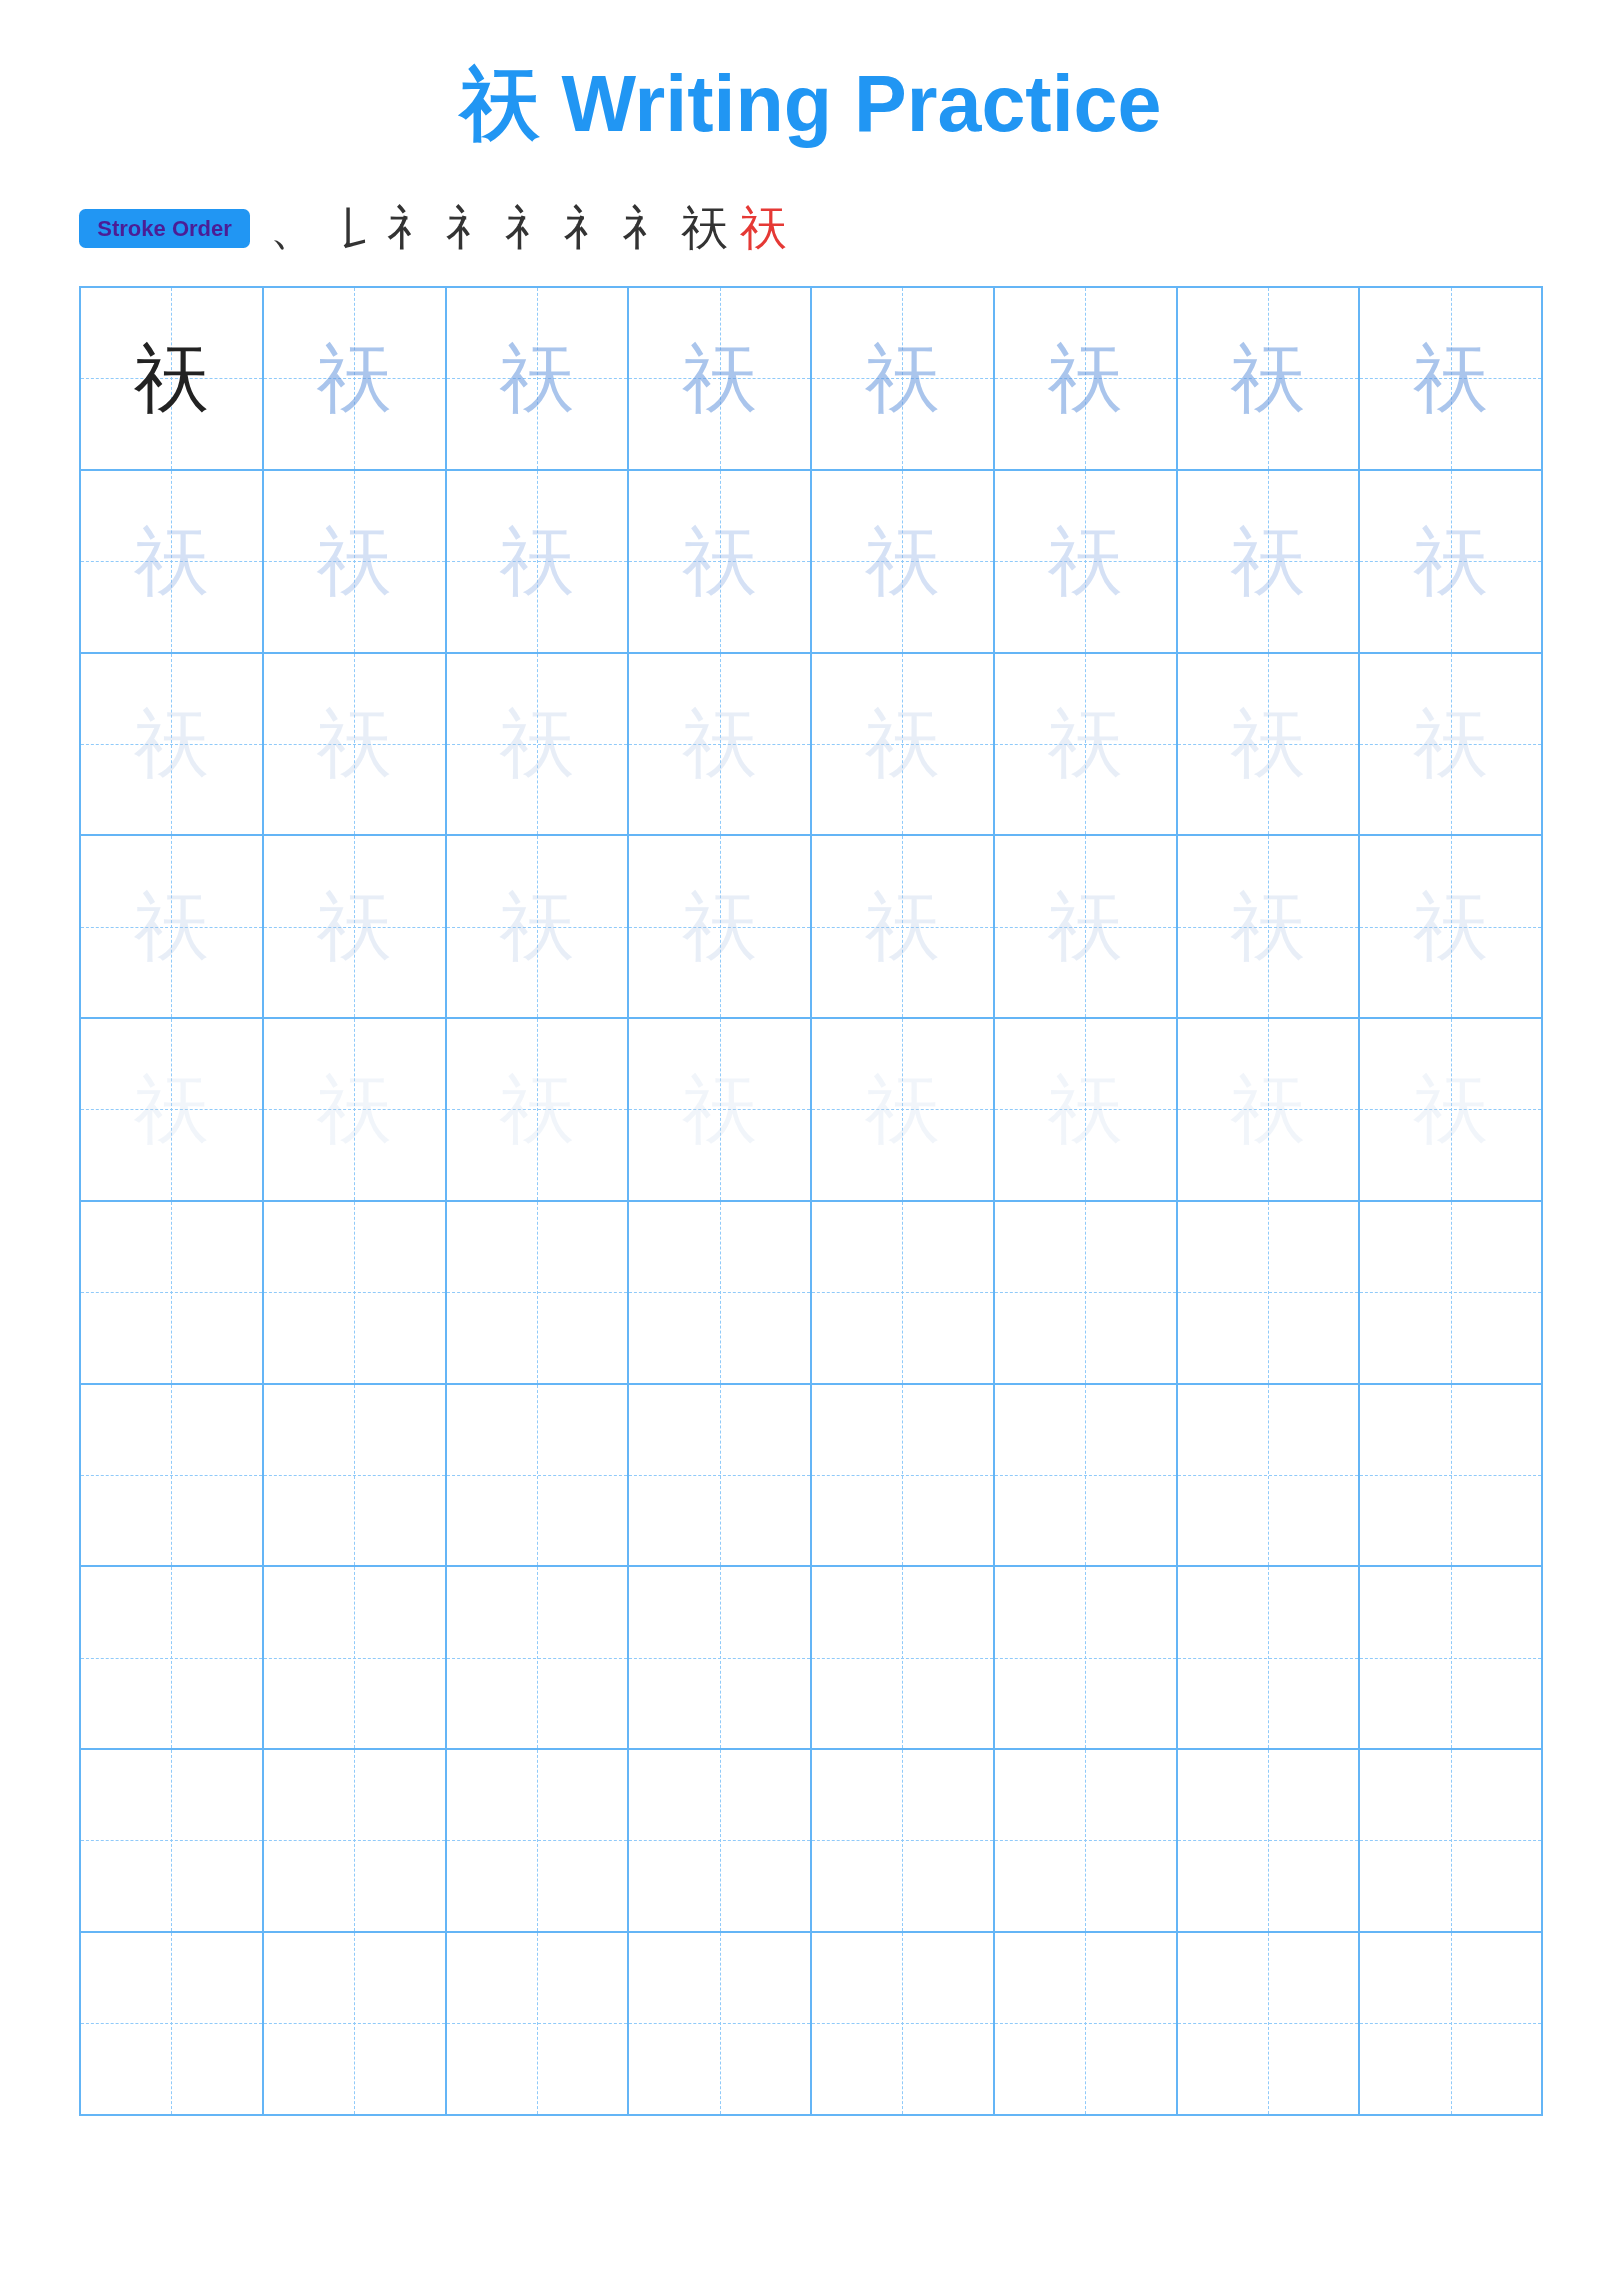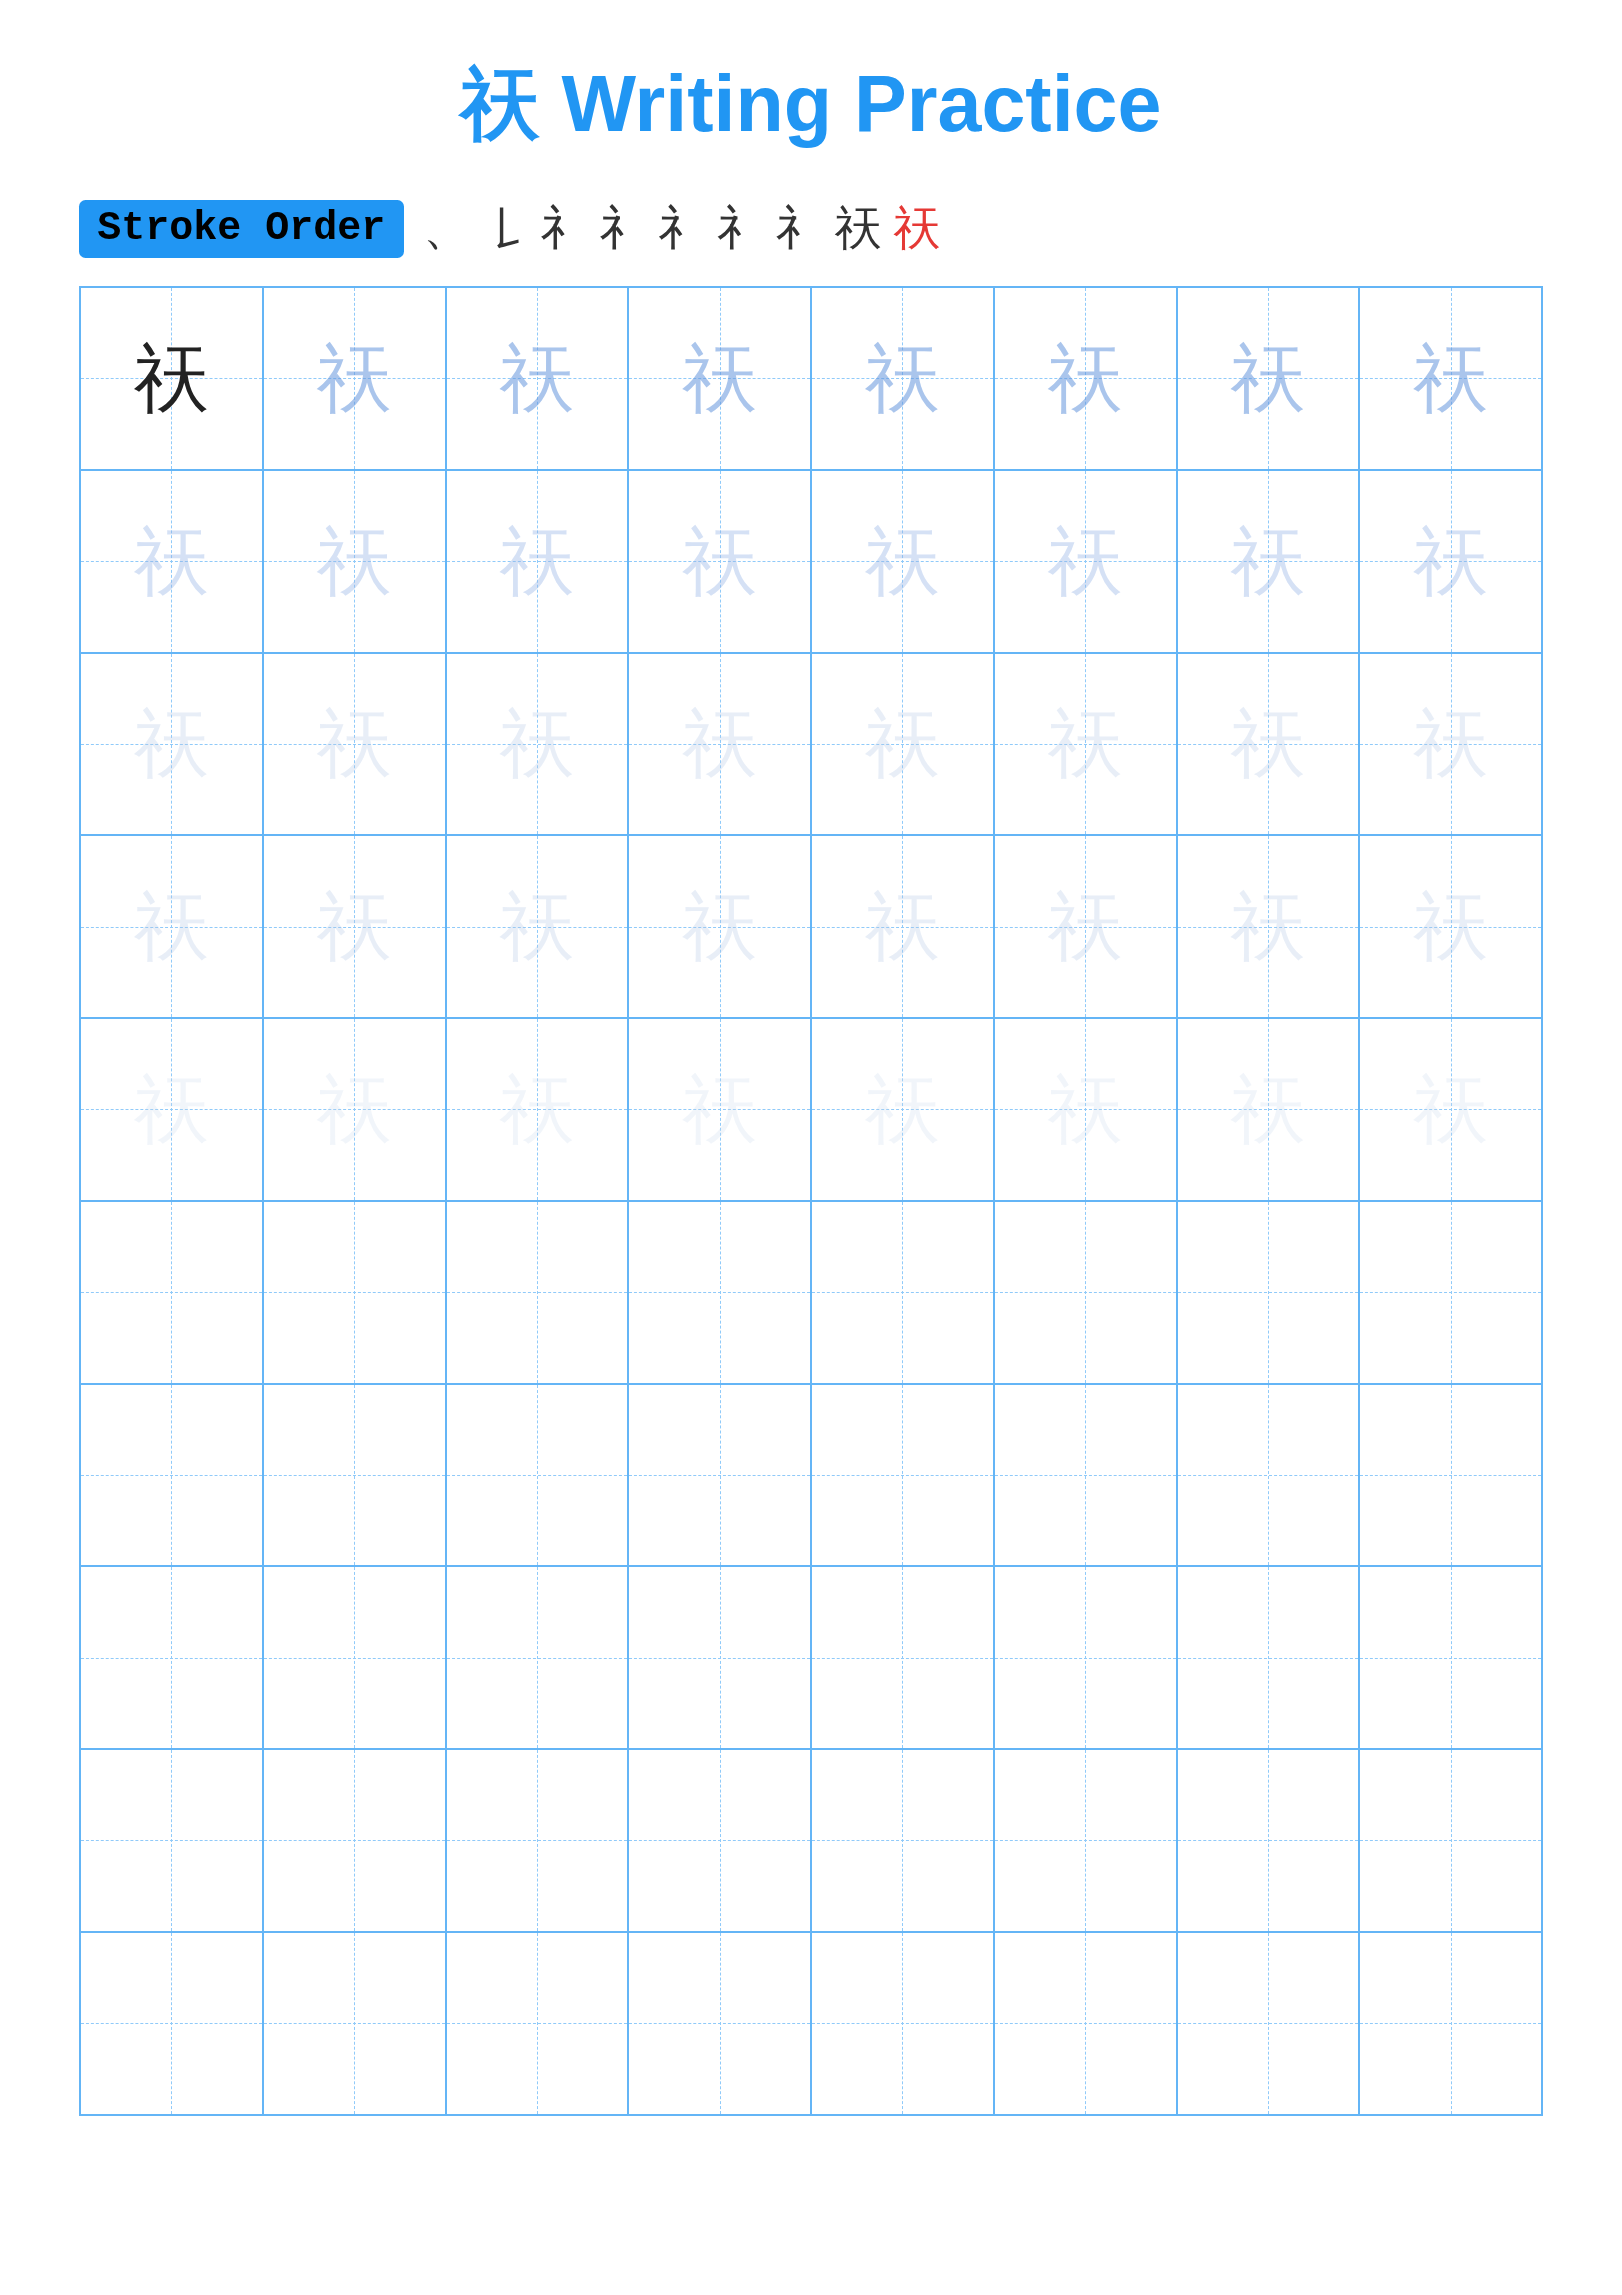--- a/index.html
+++ b/index.html
@@ -34,23 +34,23 @@
     .stroke-order-row {
       display: flex;
       align-items: center;
       width: 100%;
       margin-bottom: 26px;
       gap: 19.6px;
     }
 
     .stroke-order-badge {
       background: #2196F3;
-      color: #000000;
-      font-size: 40px;
-      font-family: Liberation Mono, monospace;
+      color: #4c1d95;
+      font-size: 22px;
+      font-family: Liberation Sans, sans-serif;
       font-weight: bold;
       padding: 6.5px 18.3px;
       border-radius: 6.5px;
       white-space: nowrap;
     }
 
     .stroke-sequence {
       display: flex;
       align-items: center;
       gap: 11.8px;

